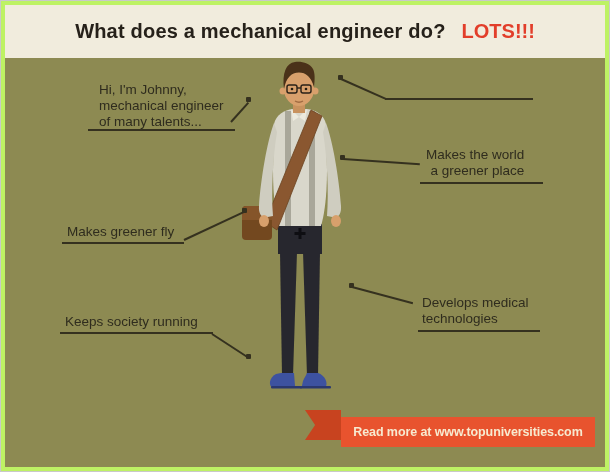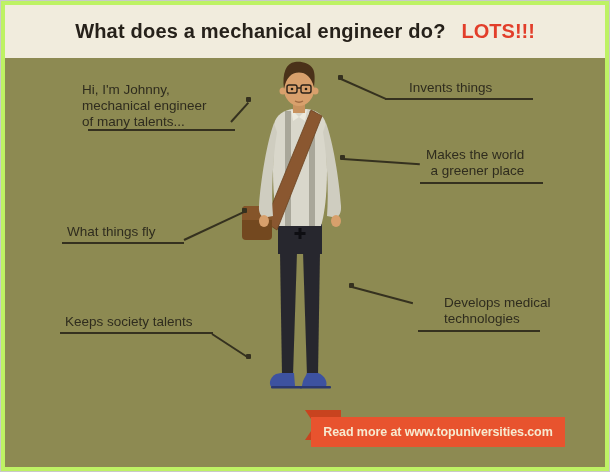--- a/index.html
+++ b/index.html
@@ -28,21 +28,21 @@
   .dot {
     position:absolute; width:5px; height:5px; background:#35311f; border-radius:1px;
   }
   .figure { position:absolute; left:215px; top:55px; }
   .ribbon-tail {
     position:absolute; left:300px; top:405px; width:36px; height:30px;
     background:#c8431f;
     clip-path:polygon(0 0,100% 0,100% 100%,0 100%,28% 50%);
   }
   .ribbon-band {
-    position:absolute; left:306px; top:412px; width:254px; height:30px;
+    position:absolute; left:336px; top:412px; width:254px; height:30px;
     background:#e8532e; color:#f7ead0; font-weight:bold; font-size:12.5px;
     display:flex; align-items:center; justify-content:center; letter-spacing:-0.1px;
   }
 </style>
 </head>
 <body>
 
 <div class="frame">
   <div class="canvas">
 
@@ -103,50 +103,49 @@
           <rect x="67" y="25" width="10" height="8" rx="2" fill="none" stroke="#292017" stroke-width="1.4"></rect>
           <rect x="81" y="25" width="10" height="8" rx="2" fill="none" stroke="#292017" stroke-width="1.4"></rect>
           <line x1="77" y1="28" x2="81" y2="28" stroke="#292017" stroke-width="1.4"></line>
           <circle cx="72" cy="29" r="1.3" fill="#241c12"></circle>
           <circle cx="86" cy="29" r="1.3" fill="#241c12"></circle>
         </g>
         <path d="M75,41 Q79,43.5 83,41" stroke="#a06a42" stroke-width="1.4" fill="none"></path>
       </g>
     </svg>
 
-    <div class="callout" style="left:77px;top:77px;">Hi, I'm Johnny,
+    <div class="callout" style="left:94px;top:77px;">Hi, I'm Johnny,
 mechanical engineer
 of many talents...</div>
     <div class="line" style="left:83px;top:124px;width:147px;"></div>
     <div class="line" style="left:226px;top:116px;width:26px;transform:rotate(-48deg);"></div>
     <div class="dot" style="left:241px;top:92px;"></div>
 
-    <div class="callout" style="left:404px;top:75px;">Invents things</div>
     <div class="line" style="left:380px;top:93px;width:148px;"></div>
     <div class="line" style="left:336px;top:73px;width:49px;transform:rotate(24deg);"></div>
     <div class="dot" style="left:333px;top:70px;"></div>
 
     <div class="callout" style="left:421px;top:142px;text-align:right;">Makes the world
 a greener place</div>
     <div class="line" style="left:415px;top:177px;width:123px;"></div>
     <div class="line" style="left:338px;top:153px;width:77px;transform:rotate(4deg);"></div>
     <div class="dot" style="left:335px;top:150px;"></div>
 
-    <div class="callout" style="left:62px;top:219px;">What things fly</div>
+    <div class="callout" style="left:62px;top:219px;">Makes greener fly</div>
     <div class="line" style="left:57px;top:237px;width:122px;"></div>
     <div class="line" style="left:179px;top:234px;width:67px;transform:rotate(-25deg);"></div>
     <div class="dot" style="left:237px;top:203px;"></div>
 
-    <div class="callout" style="left:417px;top:290px;margin-left:22px;">Develops medical
+    <div class="callout" style="left:417px;top:290px;">Develops medical
 technologies</div>
     <div class="line" style="left:413px;top:325px;width:122px;"></div>
     <div class="line" style="left:347px;top:281px;width:63px;transform:rotate(15deg);"></div>
     <div class="dot" style="left:344px;top:278px;"></div>
 
-    <div class="callout" style="left:60px;top:309px;">Keeps society talents</div>
+    <div class="callout" style="left:60px;top:309px;">Keeps society running</div>
     <div class="line" style="left:55px;top:327px;width:153px;"></div>
     <div class="line" style="left:207px;top:328px;width:44px;transform:rotate(33deg);"></div>
     <div class="dot" style="left:241px;top:349px;"></div>
 
     <div class="ribbon-tail"></div>
     <div class="ribbon-band">
       <span>Read more at www.topuniversities.com</span>
     </div>
 
   </div>

